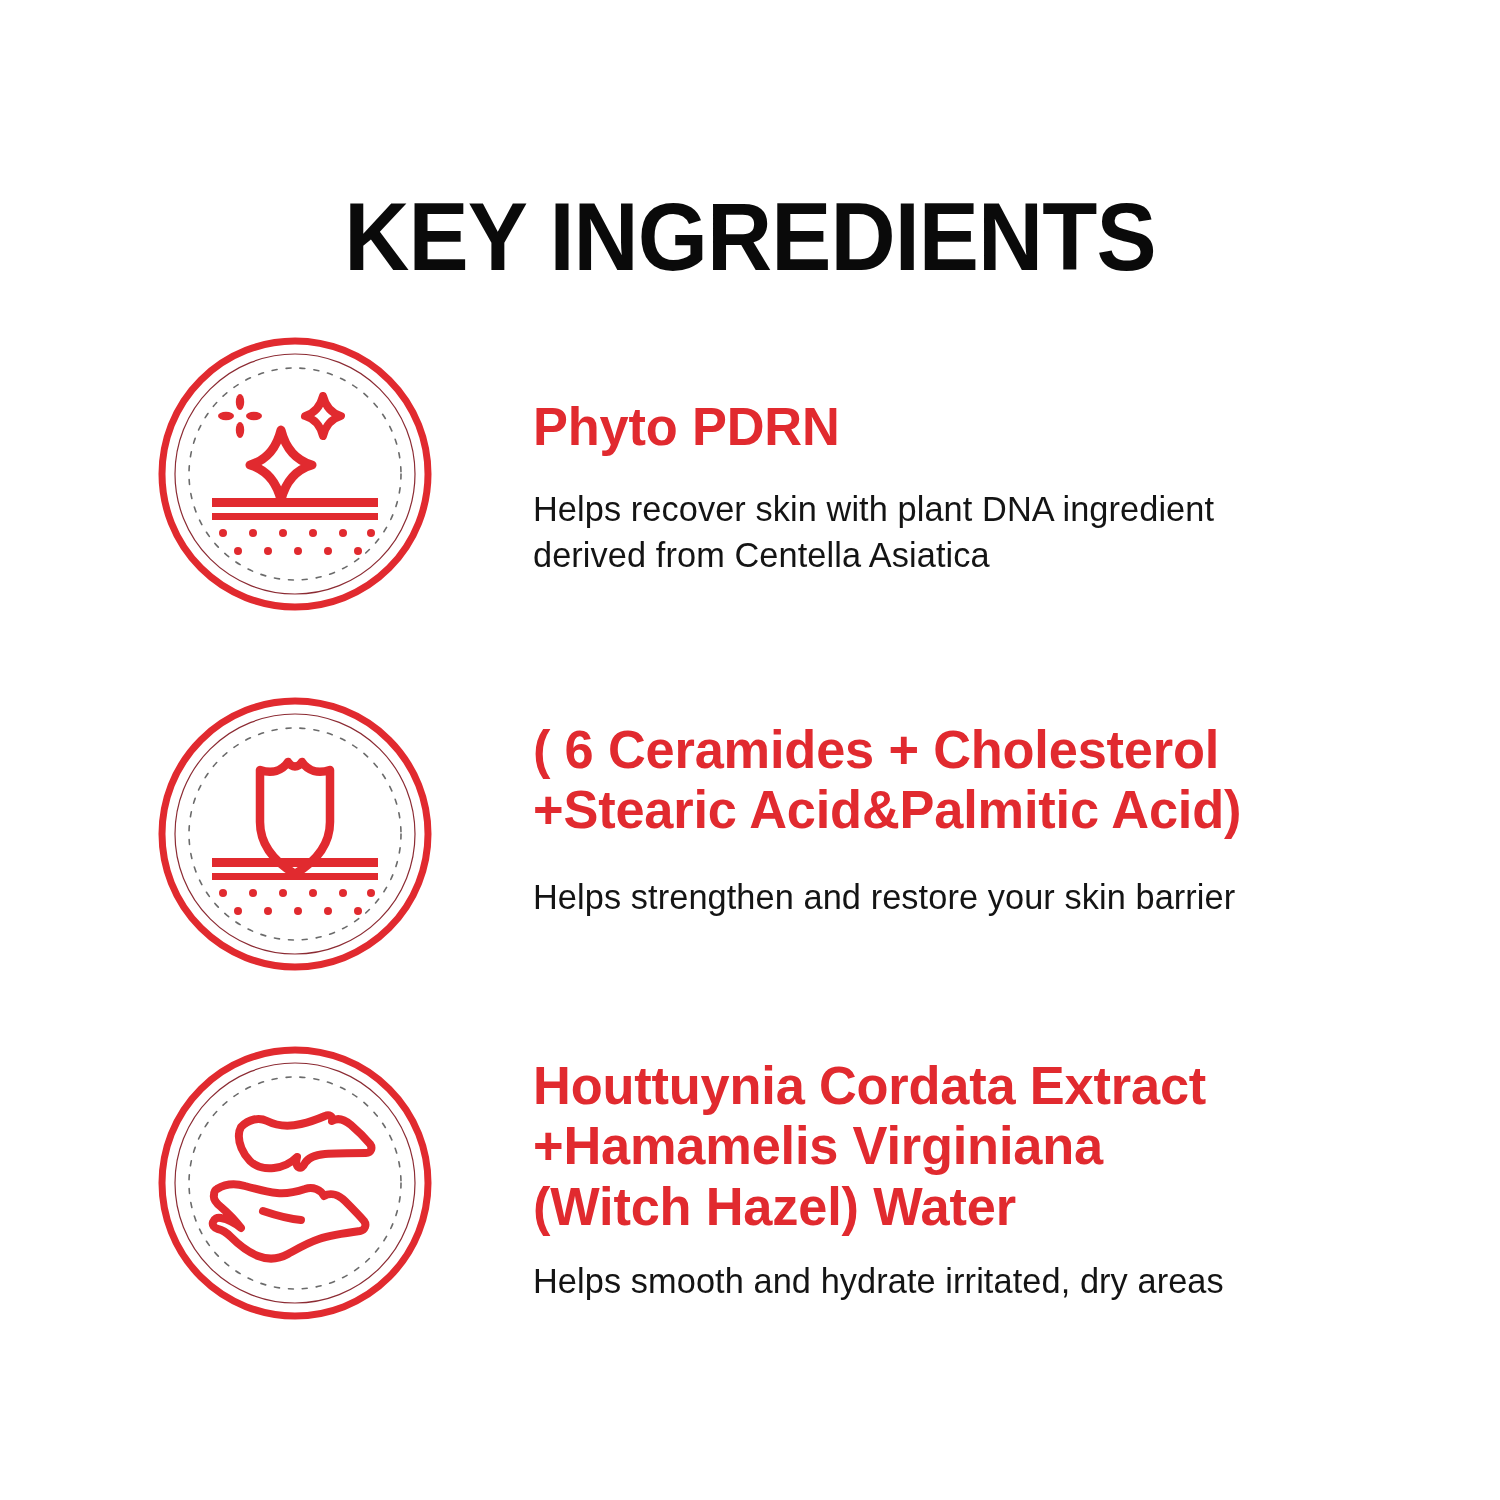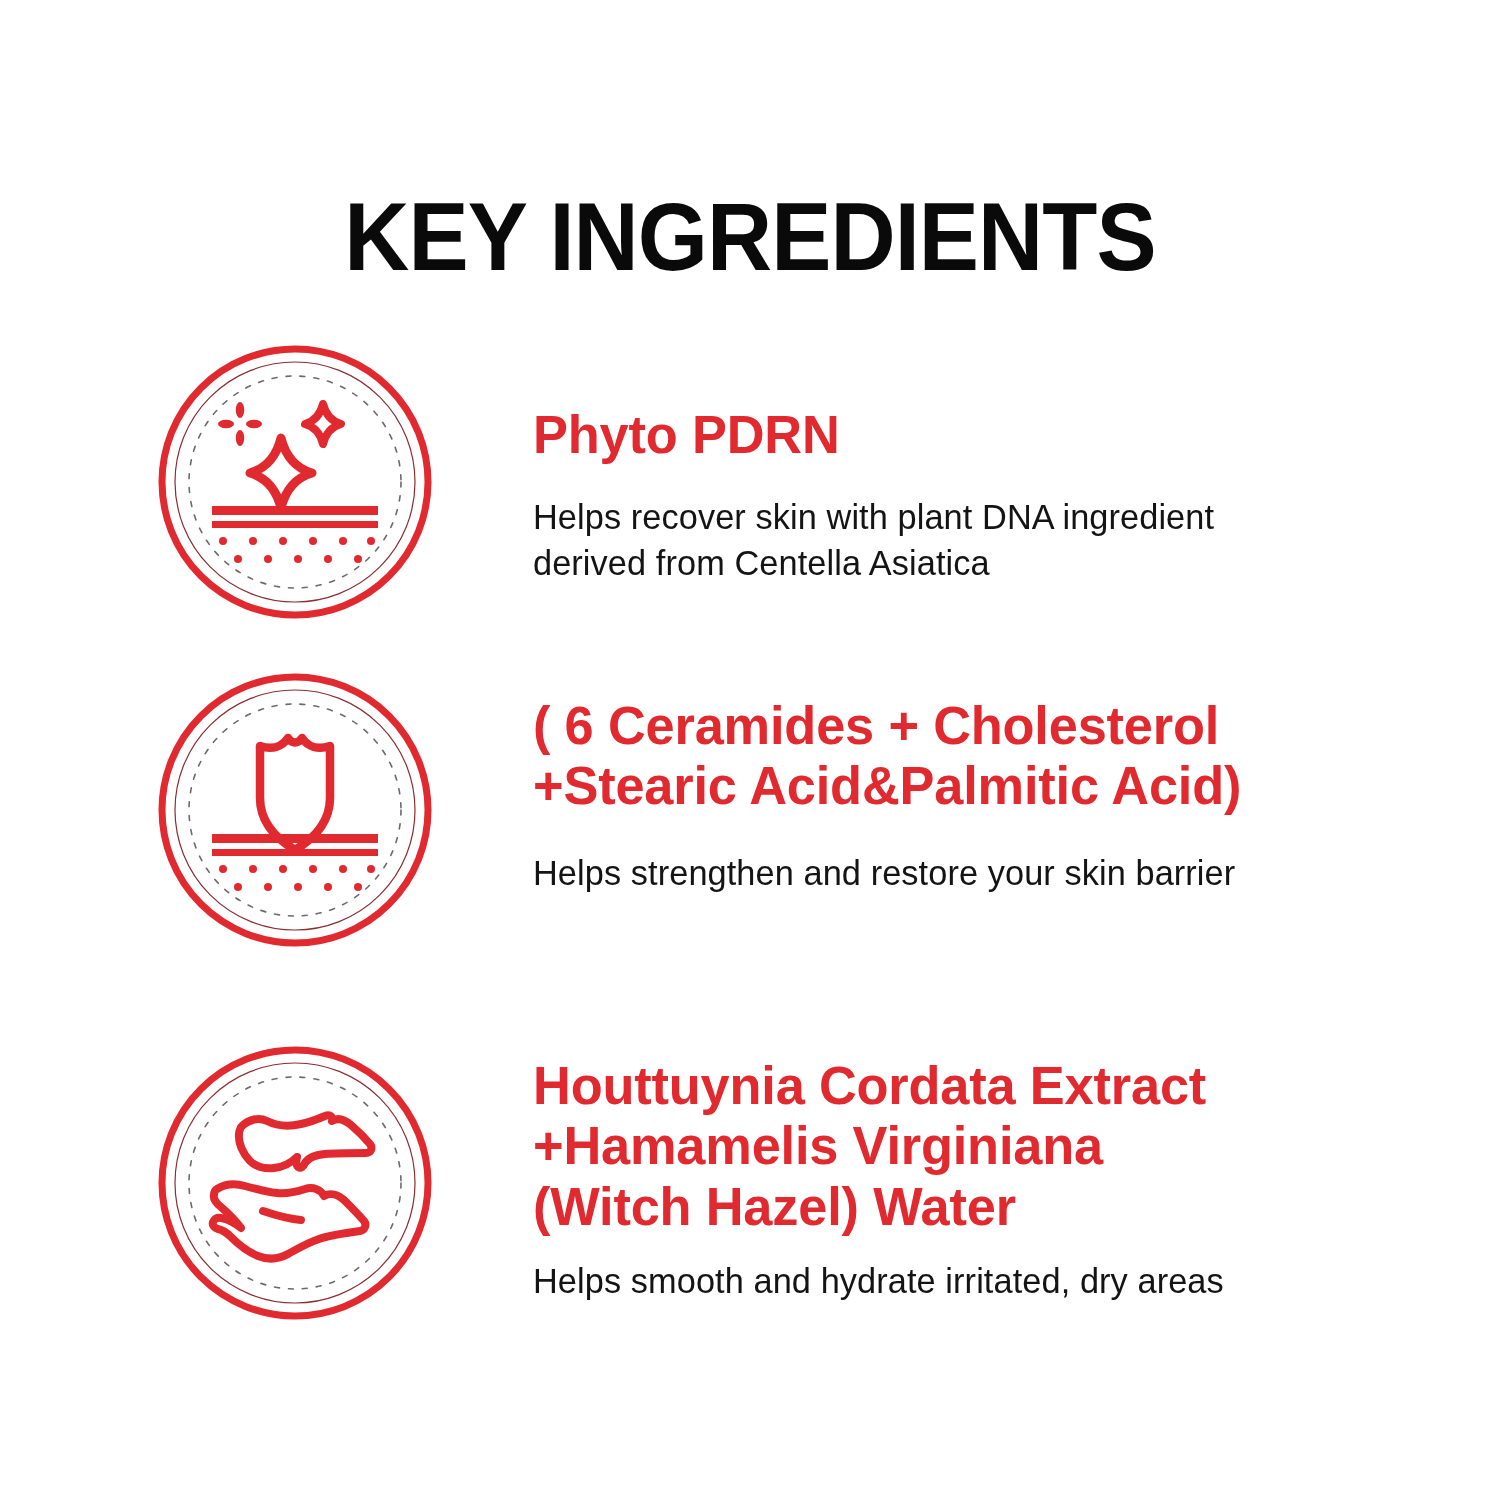--- a/index.html
+++ b/index.html
@@ -50,22 +50,22 @@
     top: 330px;
     width: 1500px;
   }
 
   .item {
     position: absolute;
     left: 0;
     width: 1500px;
     height: 300px;
   }
-  .item.i0 { top: 12px; }
-  .item.i1 { top: 340px; }
+  .item.i0 { top: 4px; }
+  .item.i1 { top: 364px; }
   .item.i2 { top: 713px; }
 
   .icon-wrap {
     position: absolute;
     left: 155px;
     top: 0px;
     width: 280px;
     height: 280px;
   }
   .icon-wrap svg {

